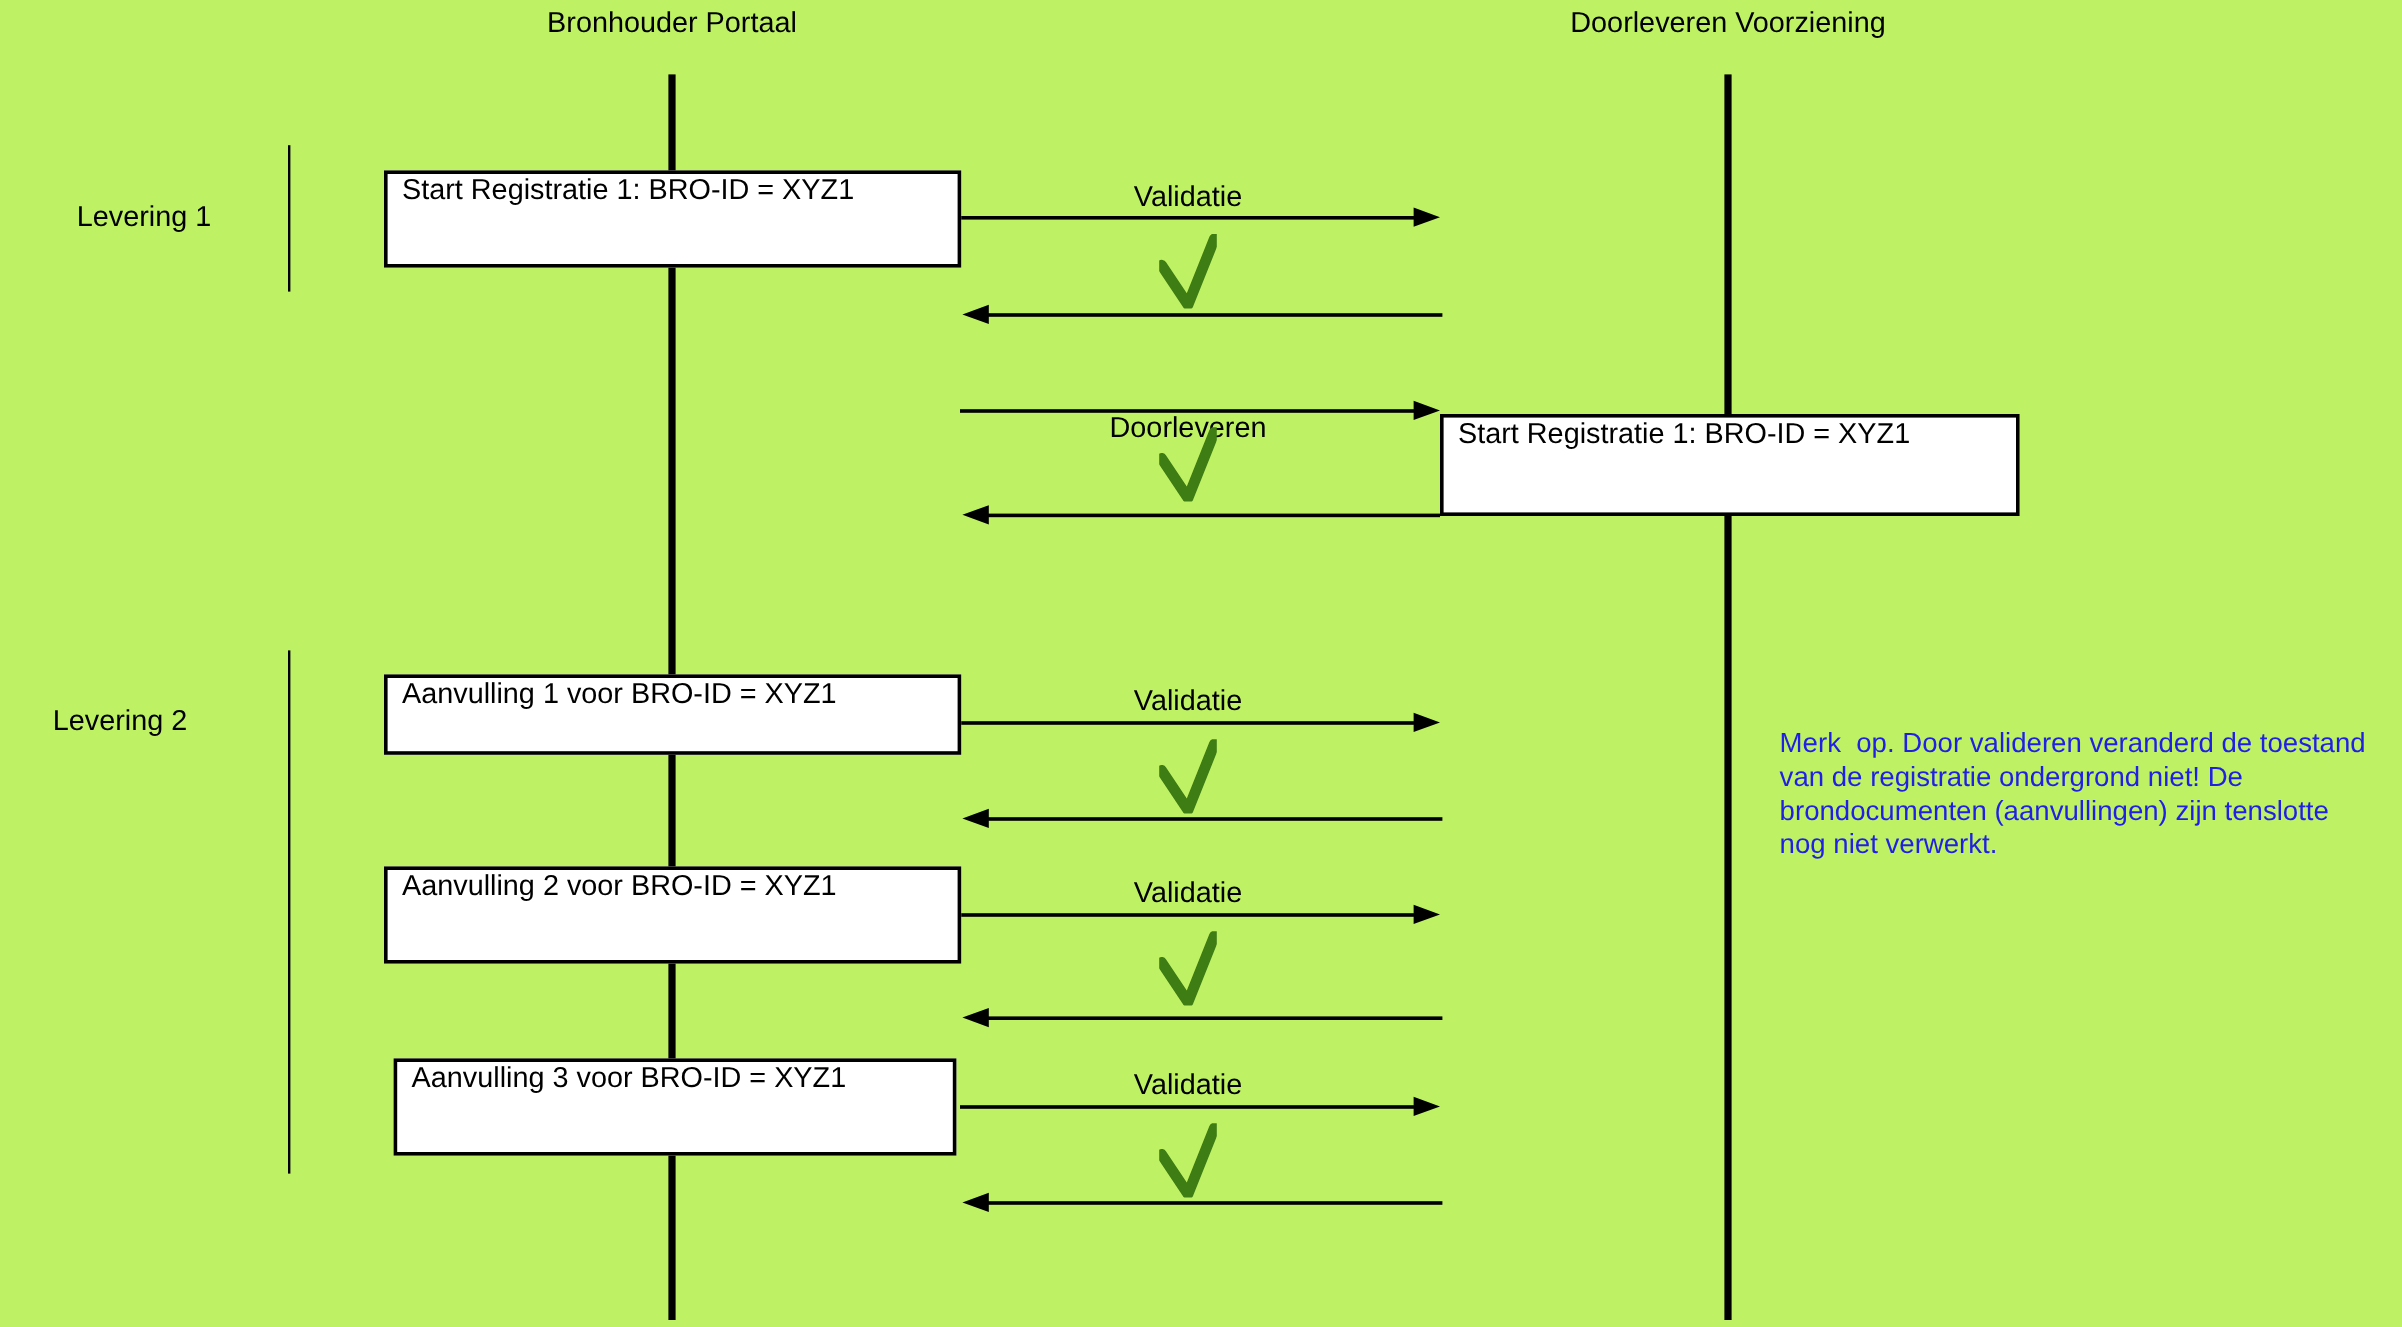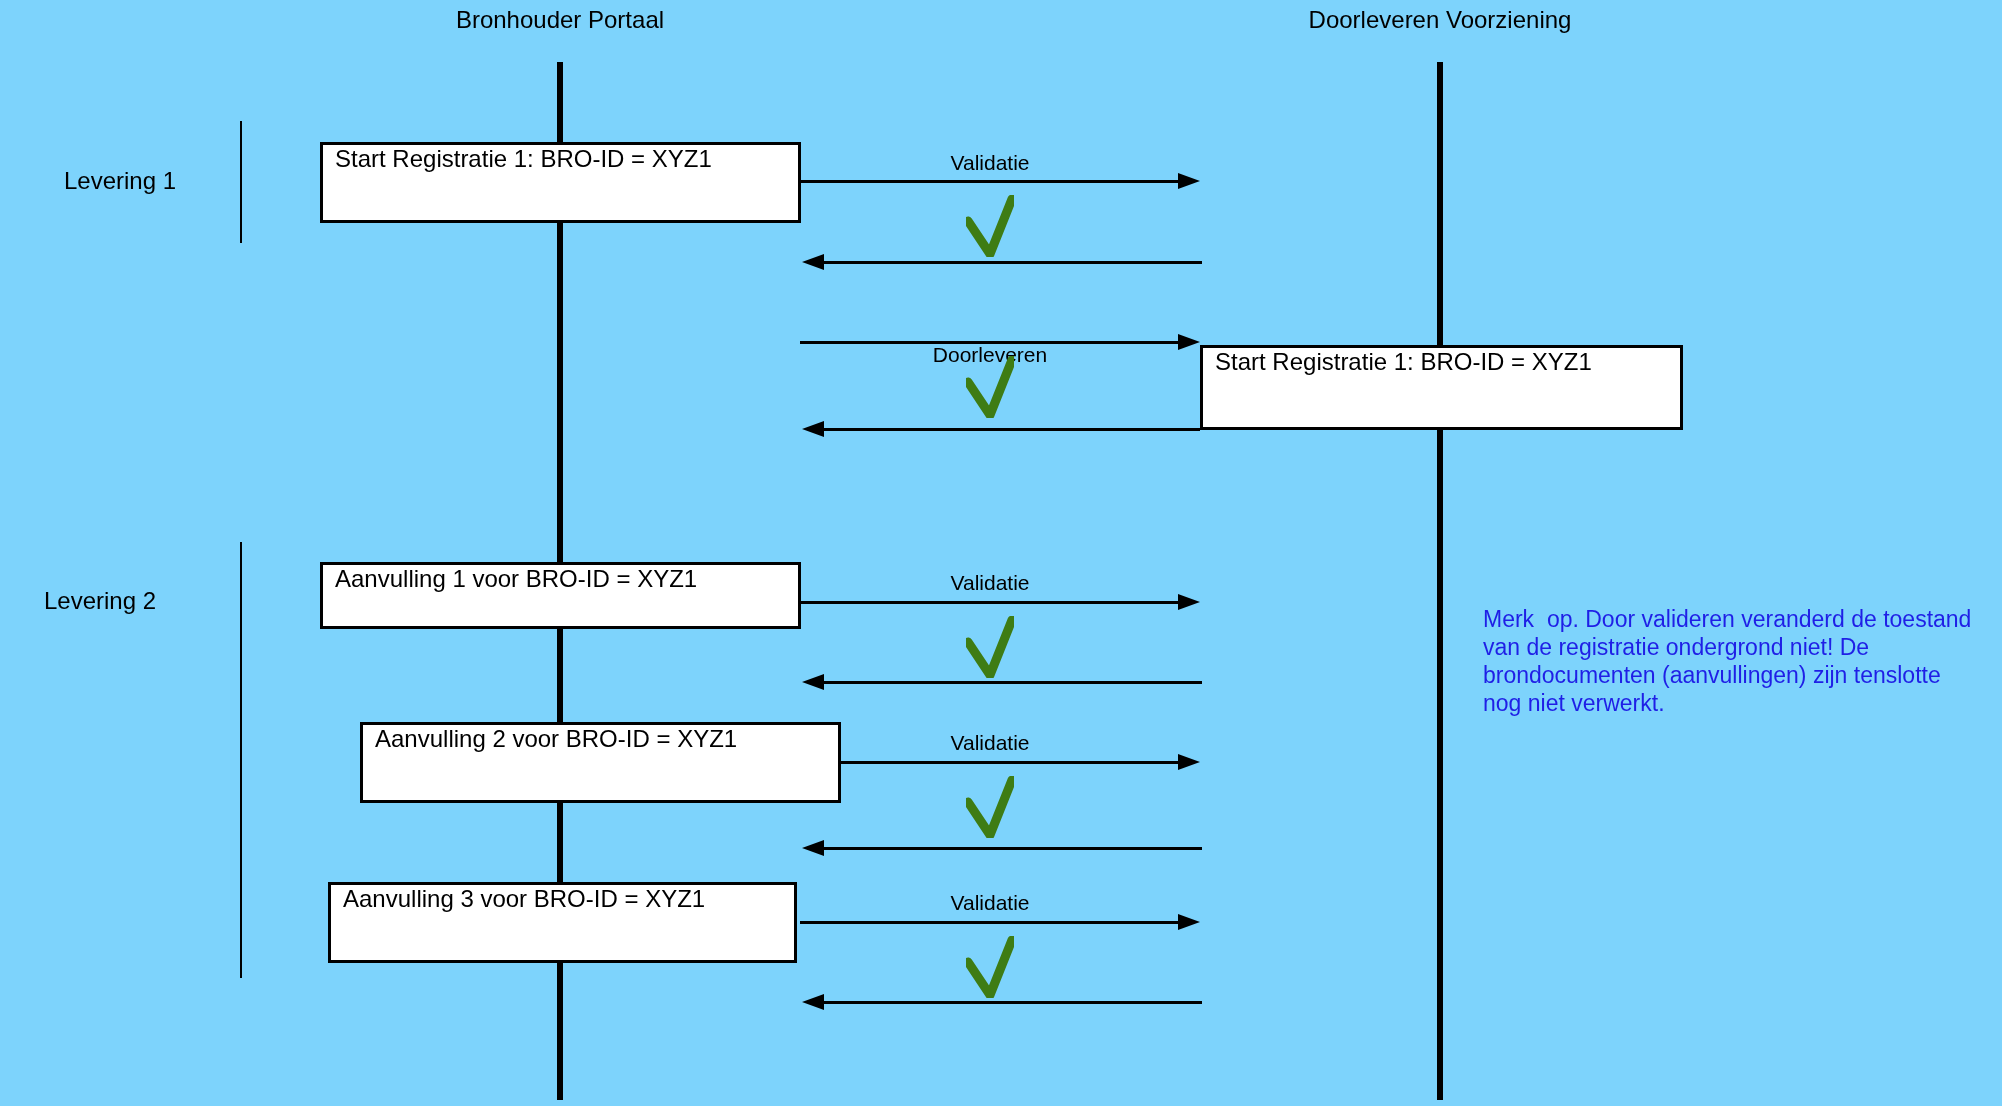--- a/index.html
+++ b/index.html
@@ -1,20 +1,20 @@
 <!DOCTYPE html>
 <html><head>
 <meta charset="utf-8">
 <style>
   html,body{margin:0;padding:0;background:#fff;}
   #canvas{
     position:relative;
     width:2002px;
     height:1106px;
-    background:#7dd3fc;
+    background:#bef264;
     font-family:"Liberation Sans", sans-serif;
     color:#000;
     overflow:hidden;
   }
   .title{
     position:absolute;
     top:6px;
     width:320px;
     text-align:center;
     font-size:24px;
@@ -44,21 +44,21 @@
     display:flex;
     padding-left:12px;
     font-size:24px;
     z-index:2;
   }
   .msg-label{
     position:absolute;
     left:890px;
     width:200px;
     text-align:center;
-    font-size:21px;
+    font-size:24px;
     z-index:1;
   }
   .hline{
     position:absolute;
     height:3px;
     background:#000;
     z-index:1;
   }
   .head-right{
     position:absolute;
@@ -109,21 +109,21 @@
 
   <div class="bracket" style="left:240px;top:542px;height:436px;"></div>
   <div class="side-label" style="left:44px;top:587px;">Levering 2</div>
 
   <div class="box" style="left:320px;top:142px;width:481px;height:81px;">
     <span>Start Registratie 1: BRO-ID = XYZ1</span>
   </div>
   <div class="box" style="left:320px;top:562px;width:481px;height:67px;">
     <span>Aanvulling 1 voor BRO-ID = XYZ1</span>
   </div>
-  <div class="box" style="left:320px;top:722px;width:481px;height:81px;margin-left:40px;">
+  <div class="box" style="left:320px;top:722px;width:481px;height:81px;">
     <span>Aanvulling 2 voor BRO-ID = XYZ1</span>
   </div>
   <div class="box" style="left:328px;top:882px;width:469px;height:81px;">
     <span>Aanvulling 3 voor BRO-ID = XYZ1</span>
   </div>
 
   <div class="box" style="left:1200px;top:345px;width:483px;height:85px;">
     <span>Start Registratie 1: BRO-ID = XYZ1</span>
   </div>
 

